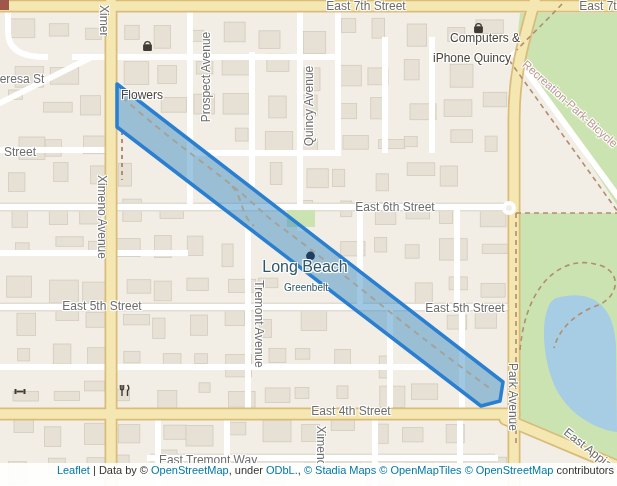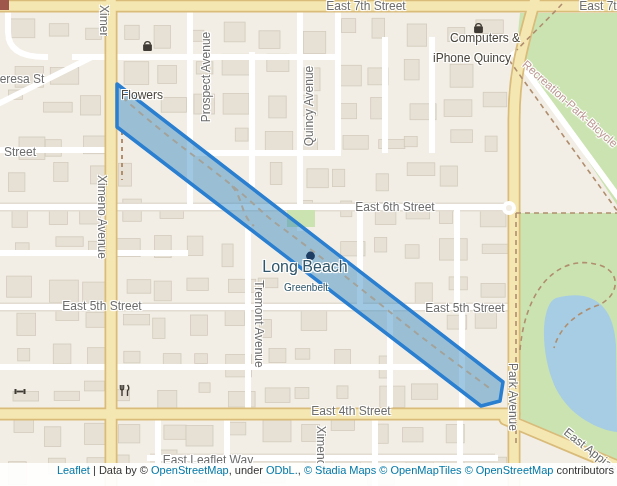--- a/index.html
+++ b/index.html
@@ -270,21 +270,21 @@
 
   <div id="attr"><a>Leaflet</a><span> | Data by © </span><a>OpenStreetMap</a><span>, under </span><a>ODbL.</a><span>, </span><a>© Stadia Maps</a><span> </span><a>© OpenMapTiles</a><span> </span><a>© OpenStreetMap</a><span> contributors</span></div>
 <div class="lbl" style="left: 366px; top: 6px; transform: translate(-50%, -50%) rotate(0deg);">East 7th Street</div>
     <div class="lbl" style="left: 619px; top: 6px; transform: translate(-50%, -50%) rotate(0deg);">East 7th Street</div>
     <div class="lbl" style="left: 15px; top: 79px; transform: translate(-50%, -50%) rotate(0deg);">Theresa St</div>
     <div class="lbl" style="left: 20px; top: 152px; transform: translate(-50%, -50%) rotate(0deg);">Street</div>
     <div class="lbl" style="left: 395px; top: 207px; transform: translate(-50%, -50%) rotate(0deg);">East 6th Street</div>
     <div class="lbl" style="left: 102px; top: 306px; transform: translate(-50%, -50%) rotate(0deg);">East 5th Street</div>
     <div class="lbl" style="left: 465px; top: 308px; transform: translate(-50%, -50%) rotate(0deg);">East 5th Street</div>
     <div class="lbl" style="left: 351px; top: 411px; transform: translate(-50%, -50%) rotate(0deg);">East 4th Street</div>
-    <div class="lbl" style="left: 208px; top: 460px; transform: translate(-50%, -50%) rotate(0deg);">East Leaflet Way</div>
+    <div class="lbl" style="left: 208px; top: 460px; transform: translate(-50%, -50%) rotate(0deg);">East Tremont Way</div>
     <div class="lbl" style="left: 206px; top: 77px; transform: translate(-50%, -50%) rotate(-90deg);">Prospect Avenue</div>
     <div class="lbl" style="left: 309px; top: 106px; transform: translate(-50%, -50%) rotate(-90deg);">Quincy Avenue</div>
     <div class="clip" style="left: 91px; top: 0px; width: 24px; height: 36px;">
       <div class="lbl" style="left: 12px; top: 47px; transform: translate(-50%, -50%) rotate(90deg);">Ximeno Avenue</div>
     </div>
     <div class="lbl" style="left: 101px; top: 217px; transform: translate(-50%, -50%) rotate(90deg);">Ximeno Avenue</div>
     <div class="lbl" style="left: 258px; top: 324px; transform: translate(-50%, -50%) rotate(90deg);">Tremont Avenue</div>
     <div class="lbl" style="left: 320px; top: 446px; transform: translate(-50%, -50%) rotate(90deg);">Ximeno</div>
     <div class="lbl" style="left: 512px; top: 397px; transform: translate(-50%, -50%) rotate(90deg);">Park Avenue</div>
     <div class="lbl" style="left: 601px; top: 459px; transform: translate(-50%, -50%) rotate(38deg);">East Appian Way</div>

